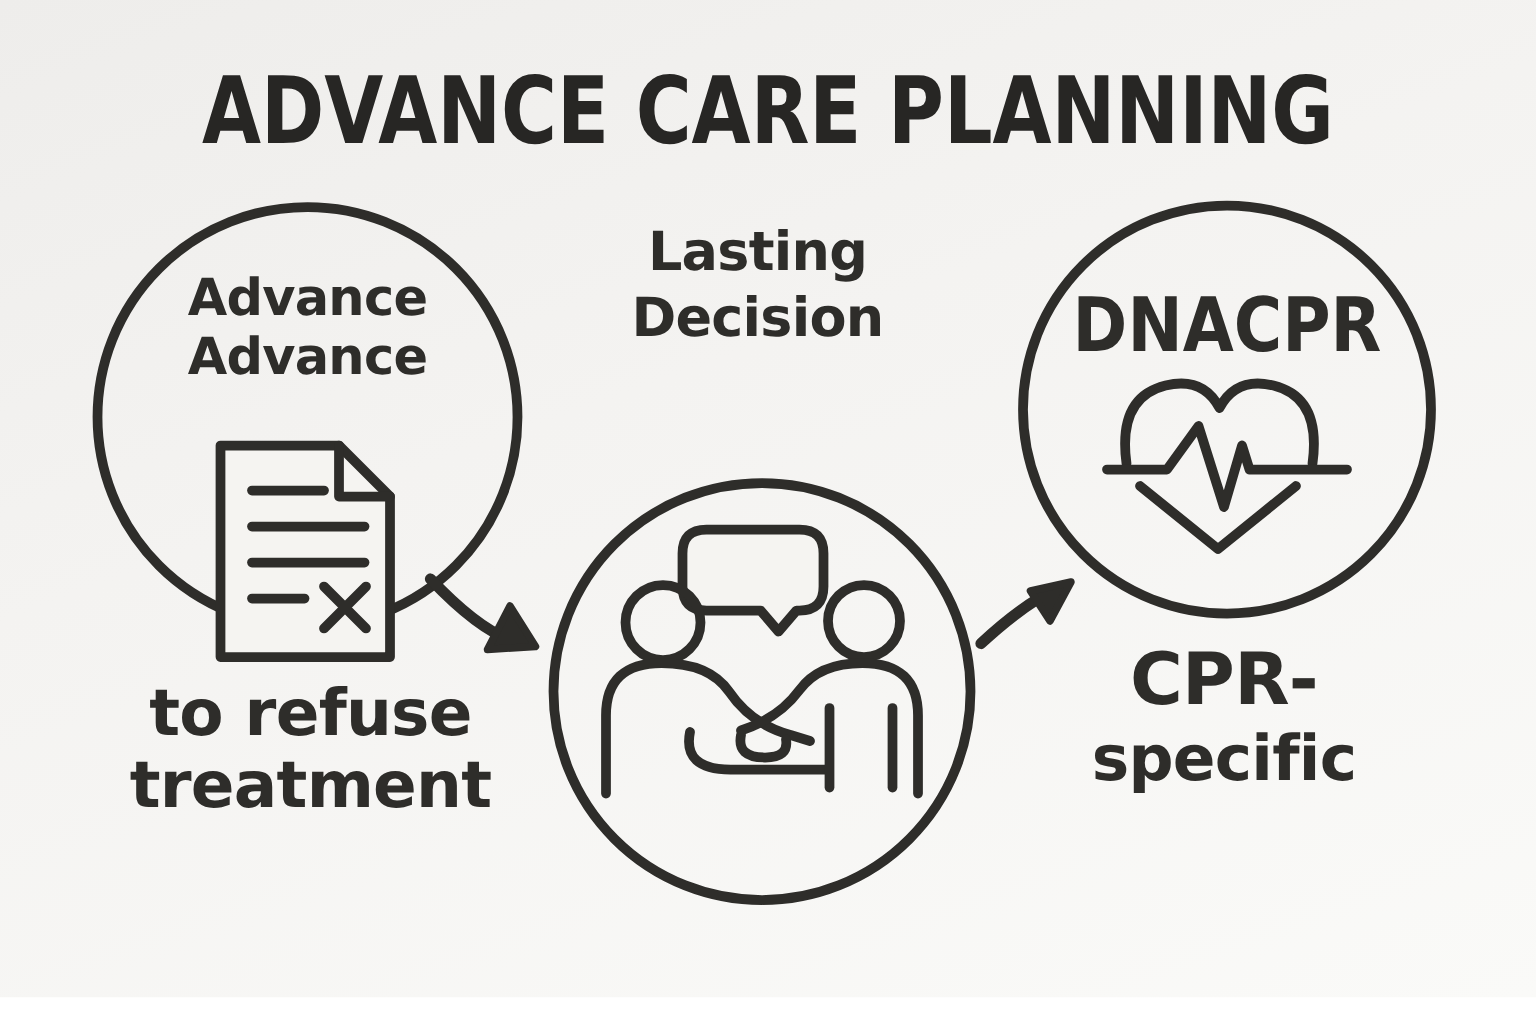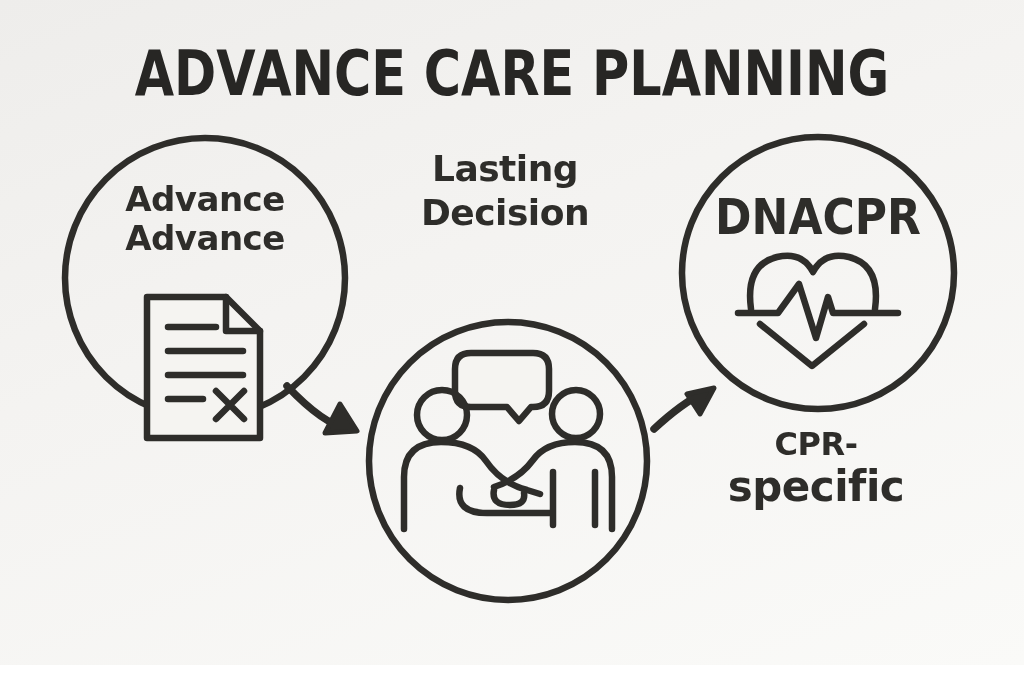--- a/index.html
+++ b/index.html
@@ -23,21 +23,21 @@
     transform:scaleX(0.82);transform-origin:512px 0;
     letter-spacing:0px;white-space:nowrap;
   }
   .node-label{font-size:34px;}
   .heading{font-size:36px;line-height:1.21;}
   .caption{font-size:43px;line-height:1.12;}
   .dnacpr{
     font-size:50px;font-weight:bold;letter-spacing:0;
     transform:scaleX(0.88);transform-origin:50% 0;
   }
-  .cpr-first{font-size:32px;}
+  .cpr-first{font-size:48px;}
   .cpr-rest{font-size:42px;}
   .block{display:block;}
 </style>
 </head>
 <body>
 
 <div class="canvas">
 
   <svg class="art" width="1024" height="683" viewBox="0 0 1024 683">
 
@@ -92,20 +92,24 @@
     </g>
   </svg>
 
   <div class="txt title">ADVANCE CARE PLANNING</div>
 
   <div class="txt node-label" style="left:45px;top:180px;width:320px;">
     <span class="block">Advance</span>
     <span class="block">Advance</span>
   </div>
 
+  <div class="txt caption" style="left:47px;top:452px;width:320px;">
+    <span class="block">to refuse</span>
+    <span class="block">treatment</span>
+  </div>
 
   <div class="txt heading" style="left:345px;top:147px;width:320px;">
     <span class="block">Lasting</span>
     <span class="block">Decision</span>
   </div>
 
   <div class="txt dnacpr" style="left:658px;top:188px;width:320px;">DNACPR</div>
 
   <div class="txt" style="left:656px;top:426px;width:320px;">
     <span class="block cpr-first">CPR-</span>

